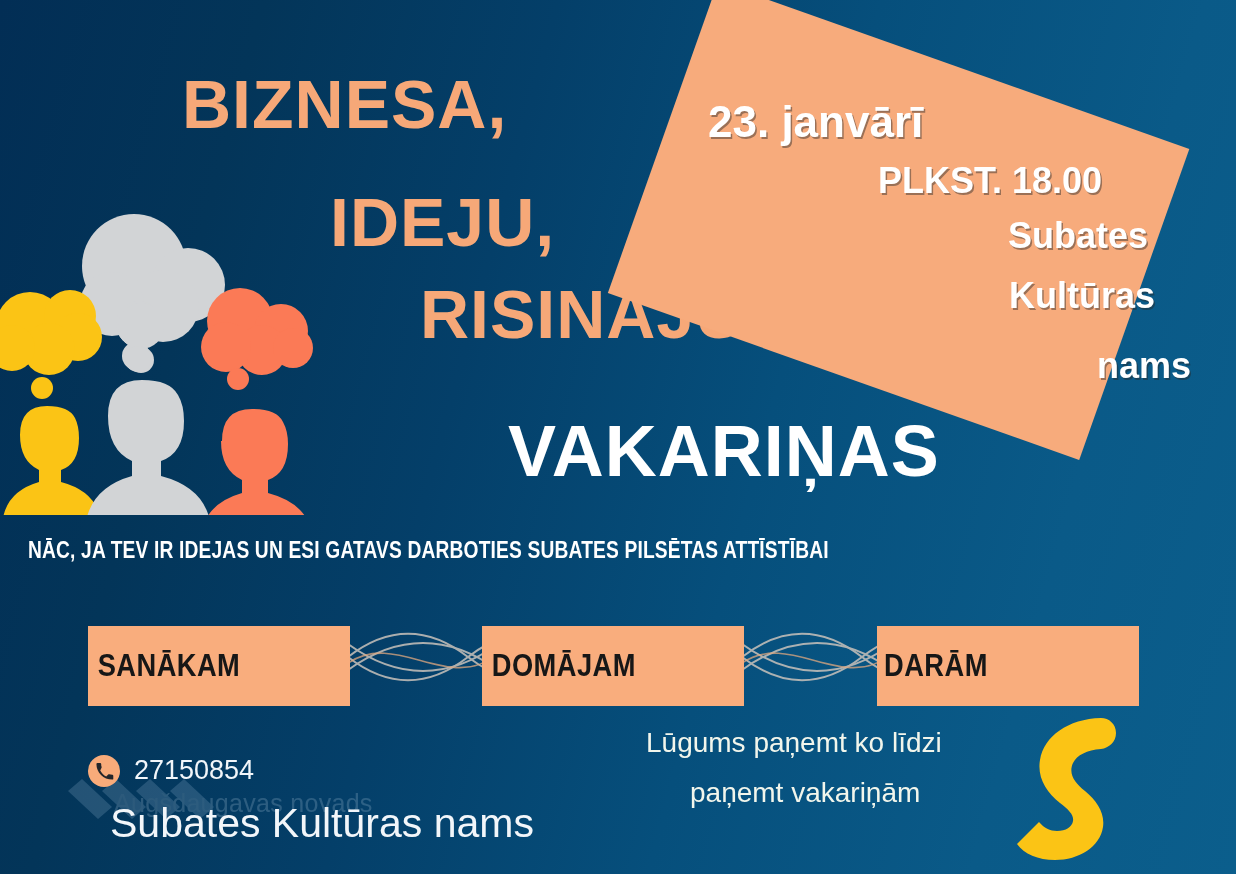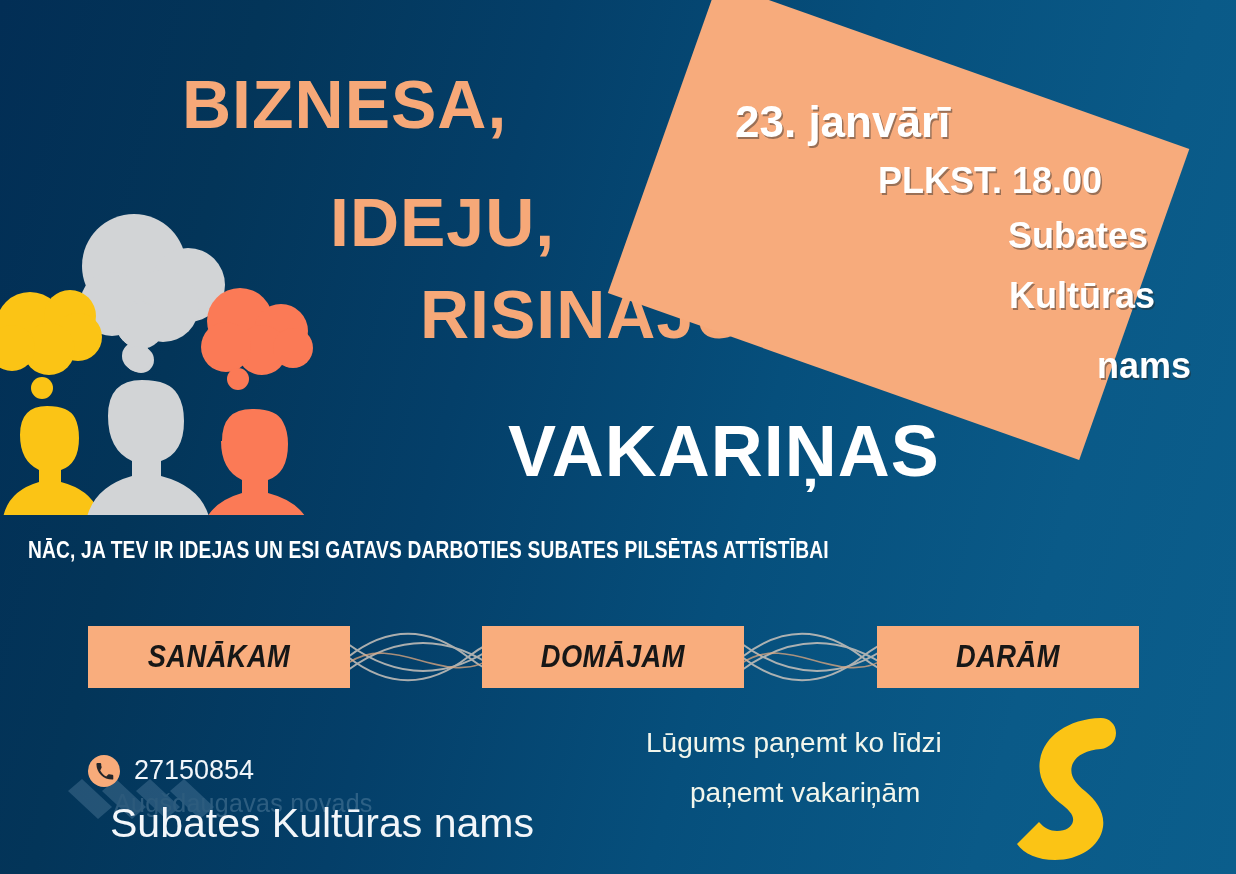--- a/index.html
+++ b/index.html
@@ -62,31 +62,31 @@
     transform-origin:0 0;
   }
   .bantext{
     position:absolute;
     color:#ffffff;
     font-weight:bold;
     white-space:nowrap;
     text-shadow:1.5px 1.5px 0 rgba(40,40,40,.45);
     line-height:1;
   }
-  #bt1{left:735px;top:100px;font-size:44px;}
+  #bt1{left:708px;top:100px;font-size:44px;}
   #bt2{left:878px;top:163px;font-size:36px;}
   #bt3{left:1008px;top:218px;font-size:36px;}
   #bt4{left:1009px;top:278px;font-size:36px;}
   #bt5{left:1097px;top:340px;font-size:36px;margin-top:8px;}
   
   #steps{position:absolute;left:0;top:608px;width:1236px;height:100px;}
   .stepbox{
-    position:absolute;top:18px;height:62px;
+    position:absolute;top:18px;height:80px;
     background:#f9ad7d;
-    display:flex;align-items:center;justify-content:center;font-style:italic;
+    display:flex;align-items:center;
   }
   .stepbox span{
     font-size:31px;font-weight:bold;color:#171717;
     letter-spacing:.5px;
     transform:scaleX(.88);
   }
   #step0{left:88px;width:262px;}
   #step1{left:482px;width:262px;}
   #step2{left:877px;width:262px;}
   #waves{position:absolute;left:0;top:0;width:1236px;height:100px;}

